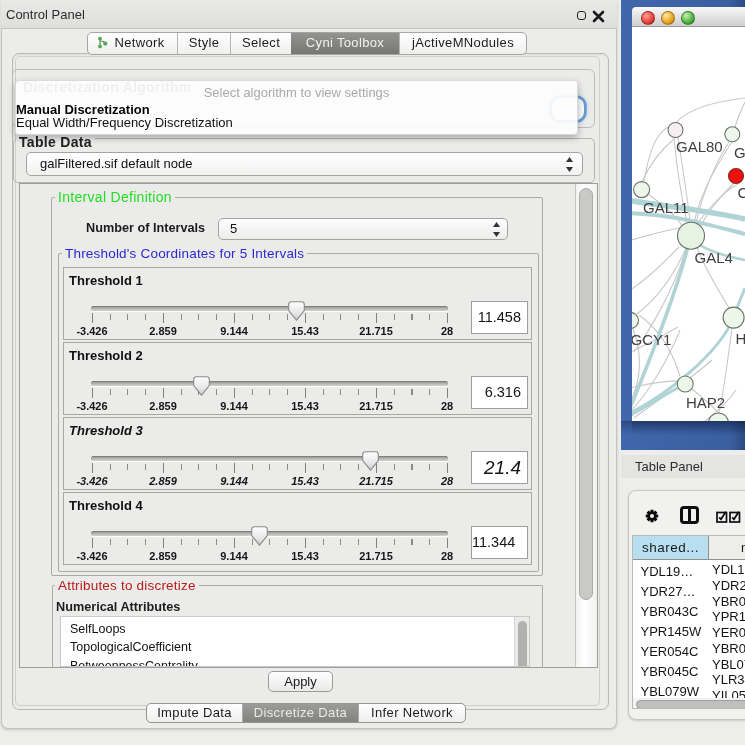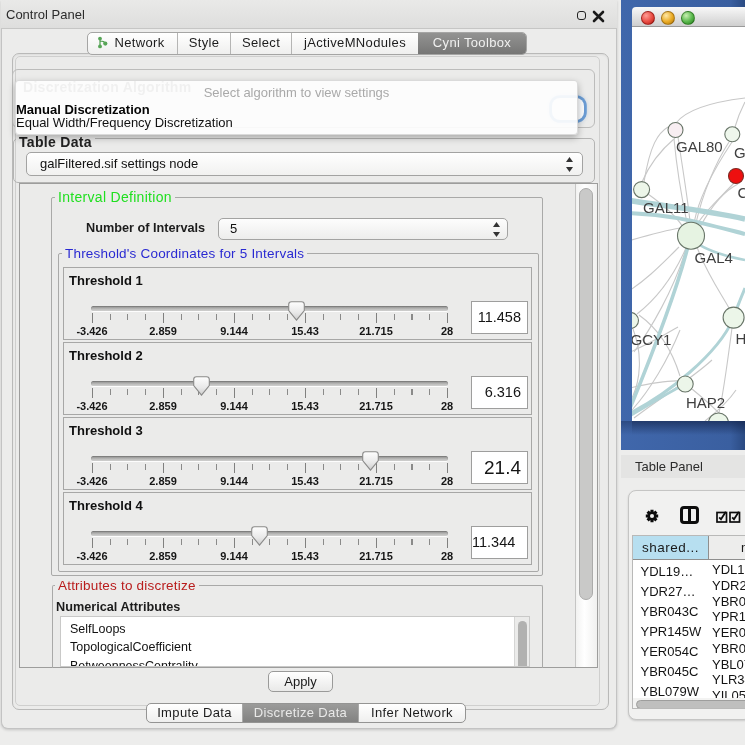--- a/index.html
+++ b/index.html
@@ -21,39 +21,39 @@
     <path d="M2 2 L11 11 M11 2 L2 11" stroke="#1a1a1a" stroke-width="2.6" stroke-linecap="round"></path>
   </svg>
 
 <div class="abs" style="left:12px;top:53px;width:595px;height:655px;border:1px solid #b9b9b8;border-radius:7px;background:#ebebea;box-shadow:inset 0 1px 2px rgba(0,0,0,0.06);"></div>
 <div class="abs" style="left:15px;top:56px;width:583px;height:648px;border:1px solid #cfcfce;border-radius:5px;"></div>
 
 <div class="abs" style="left:87px;top:32px;width:438px;height:21px;border:1px solid #a5a5a4;border-radius:5px;background:linear-gradient(#ffffff,#efefee);overflow:hidden;display:flex;font-size:13px;letter-spacing:0.35px;color:#1c1c1c;">
   <div style="width:90px;border-right:1px solid #b5b5b4;text-align:center;line-height:20px;box-sizing:border-box;padding-left:14px;">Network</div>
   <div style="width:53px;border-right:1px solid #b5b5b4;text-align:center;line-height:20px;box-sizing:border-box;">Style</div>
   <div style="width:60px;text-align:center;line-height:20px;box-sizing:border-box;">Select</div>
+  <div style="width:108px;text-align:center;line-height:20px;box-sizing:border-box;background:linear-gradient(#939392,#767675);color:#f1f1f0;">Cyni Toolbox</div>
   <div style="width:127px;text-align:center;line-height:20px;box-sizing:border-box;border-left:1px solid #b5b5b4;">jActiveMNodules</div>
-  <div style="width:108px;text-align:center;line-height:20px;box-sizing:border-box;background:linear-gradient(#939392,#767675);color:#f1f1f0;">Cyni Toolbox</div>
 </div>
 <svg class="abs" style="left:97px;top:36px;" width="11" height="13" viewBox="0 0 11 13">
  <path d="M3 3 L3 10 M3.5 5 Q7 5 8 7" stroke="#4d9d4d" stroke-width="1.2" fill="none"></path>
  <circle cx="3" cy="2.6" r="1.9" fill="#57a557"></circle>
     <circle cx="3" cy="10.4" r="1.9" fill="#57a557"></circle>
     <circle cx="8.3" cy="7.6" r="2.1" fill="#57a557"></circle>
 </svg>
 
 <div class="abs" style="left:12px;top:69px;width:581px;height:57px;border:1px solid #bcbcbb;border-radius:6px;"></div>
 <div class="abs" style="left:20px;top:79px;font-size:14px;letter-spacing:0.3px;font-weight:bold;color:#4a4a4a;background:#ebebea;padding:0 3px;">Discretization Algorithm</div>
 
 <div class="abs" style="left:552px;top:98px;width:32px;height:22px;border-radius:8px;box-shadow:0 0 0 2.8px rgba(88,145,208,0.85), 0 0 5px 2px rgba(88,145,208,0.4);background:#f7f9fb;box-sizing:border-box;"></div>
 
 <div class="abs" style="left:13px;top:138px;width:580px;height:43px;border:1px solid #b4b4b3;border-radius:5px;"></div>
 <div class="abs" style="left:16px;top:133.5px;font-size:14px;letter-spacing:0.3px;font-weight:bold;color:#222;background:#ebebea;padding:0 3px;">Table Data</div>
 <div class="abs" style="left:26px;top:152px;width:557px;height:24px;background:linear-gradient(#ffffff,#f1f1f0);border:1px solid #a3a3a2;border-radius:5px;box-sizing:border-box;">
-  <div class="abs" style="left:13px;top:0;line-height:22px;font-size:13px;color:#111;">galFiltered.sif settings node</div>
+  <div class="abs" style="left:13px;top:0;line-height:22px;font-size:13px;color:#111;">galFiltered.sif default node</div>
   <svg class="abs" style="right:8px;top:4px;" width="9" height="15" viewBox="0 0 9 15">
       <path d="M4.5 0 L8 5 L1 5 Z" fill="#333"></path>
       <path d="M4.5 15 L8 10 L1 10 Z" fill="#333"></path>
     </svg>
 </div>
 
 <div class="abs" style="left:19px;top:183px;width:579px;height:485px;border:1px solid #9d9d9c;background:#ebebea;box-sizing:border-box;overflow:hidden;" id="scrollpane">
 
   <div class="abs" style="right:0;top:0;width:21px;height:100%;background:linear-gradient(90deg,#f2f2f1,#ffffff 40%,#f0f0ef);border-left:1px solid #c5c5c4;"></div>
   <div class="abs" style="right:4px;top:4px;width:12px;height:410px;background:#c9c9c8;border:1px solid #ababaa;border-radius:7px;"></div>
@@ -113,21 +113,21 @@
         <linearGradient id="thg1" x1="0" y1="0" x2="0" y2="1">
           <stop offset="0" stop-color="#fefefe"></stop>
           <stop offset="0.6" stop-color="#e8e8e8"></stop>
           <stop offset="1" stop-color="#cccccc"></stop>
         </linearGradient>
       </defs>
       <path d="M3.5 0.7 L13.5 0.7 Q16.3 0.7 16.3 3.5 L16.3 9.5 L8.5 19.2 L0.7 9.5 L0.7 3.5 Q0.7 0.7 3.5 0.7 Z" fill="url(#thg1)" stroke="#8a8a89" stroke-width="1.1"></path>
     </svg>
   <div class="abs" style="left:407px;top:33px;width:57px;height:33px;background:#fff;border:1px solid #9e9e9d;box-sizing:border-box;font-size:14.5px;color:#151515;text-align:right;line-height:31px;padding-right:6px;">6.316</div>
 </div>
-<div class="abs" style="left:63px;top:417px;width:469px;height:73px;border:1px solid #a7a7a6;box-sizing:border-box;">
+<div class="abs" style="left:63px;top:417px;width:469px;height:73px;border:1px solid #a7a7a6;box-sizing:border-box;font-style:italic;">
   <div class="abs" style="left:5px;top:5px;font-size:13px;font-weight:bold;color:#101010;">Threshold 3</div>
   <div class="abs" style="left:27px;top:37.5px;width:357px;height:5px;border-radius:3px;background:linear-gradient(#8f8f8e,#d6d6d5);box-shadow:inset 0 0.5px 1px rgba(0,0,0,0.3), 0 1px 0 rgba(255,255,255,0.9);"></div>
   <div class="abs" style="left:28px;top:46px;width:357px;height:6px;background:repeating-linear-gradient(90deg,#8a8a89 0,#8a8a89 1px,transparent 1px,transparent 17.75px);"></div>
   <div class="abs" style="left:28px;top:45px;width:357px;height:9.5px;background:repeating-linear-gradient(90deg,#80807f 0,#80807f 1px,transparent 1px,transparent 71px);"></div>
   <div class="abs" style="left:28px;top:57px;transform:translateX(-50%);font-size:11px;font-weight:bold;color:#161616;">-3.426</div>
   <div class="abs" style="left:99px;top:57px;transform:translateX(-50%);font-size:11px;font-weight:bold;color:#161616;">2.859</div>
   <div class="abs" style="left:170px;top:57px;transform:translateX(-50%);font-size:11px;font-weight:bold;color:#161616;">9.144</div>
   <div class="abs" style="left:241px;top:57px;transform:translateX(-50%);font-size:11px;font-weight:bold;color:#161616;">15.43</div>
   <div class="abs" style="left:312px;top:57px;transform:translateX(-50%);font-size:11px;font-weight:bold;color:#161616;">21.715</div>
   <div class="abs" style="left:383px;top:57px;transform:translateX(-50%);font-size:11px;font-weight:bold;color:#161616;">28</div>

